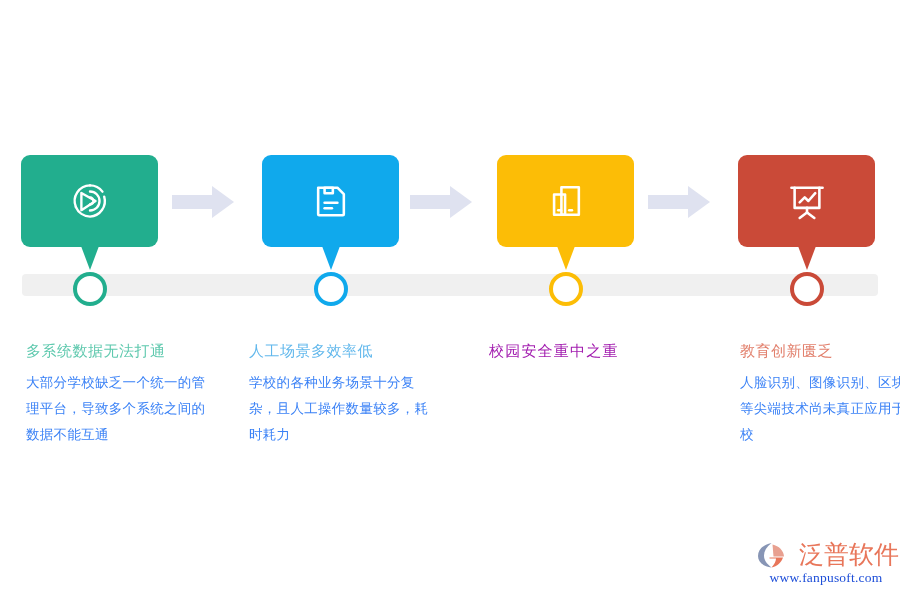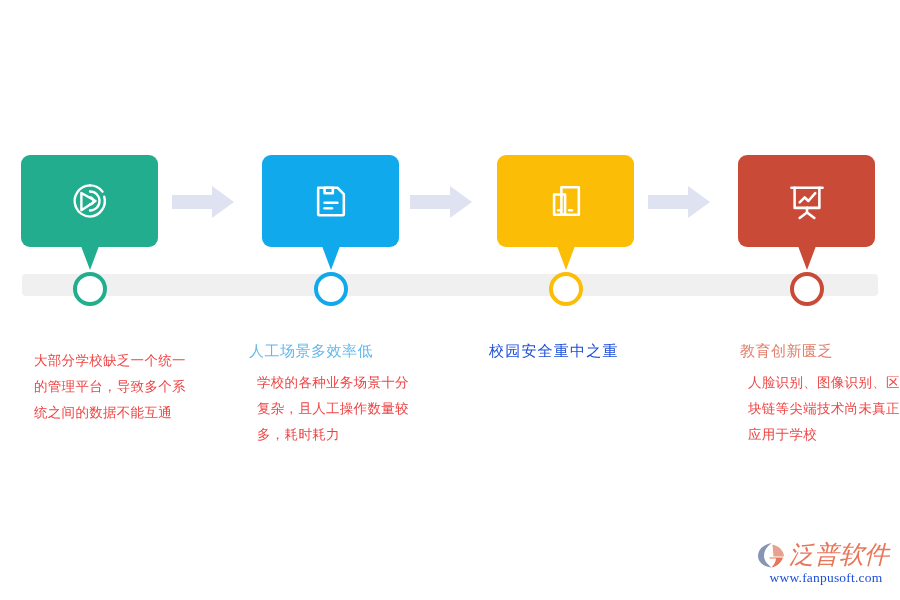--- a/index.html
+++ b/index.html
@@ -134,23 +134,23 @@
     font-size: 15px;
     line-height: 22px;
     font-weight: normal;
     letter-spacing: 0.5px;
     margin: 0 0 8px 0;
     white-space: nowrap;
   }
   .col-body {
     font-size: 13.5px;
     line-height: 26px;
-    color: #ef4444;
+    color: #3b82f6;
     letter-spacing: 0.3px;
-    margin: 8px;
+    margin: 0;
   }
   .col.c2 .col-title { letter-spacing: 1.2px; }
 
   
   .logo {
     position: absolute;
     left: 757px;
     top: 539px;
     width: 138px;
     height: 52px;
@@ -161,23 +161,22 @@
     height: 32px;
   }
   .logo-mark { width: 30px; height: 28px; display: block; flex: 0 0 auto; }
   .logo-mark svg { display: block; width: 30px; height: 28px; }
   .logo-name {
     font-family: "DejaVu Sans", "Liberation Sans", sans-serif;
     font-size: 25px;
     line-height: 28px;
     color: #e8765a;
     letter-spacing: 0px;
-    margin-left: 2px;
+    margin-left: 12px;
     white-space: nowrap;
-    font-style: italic;
   }
   .logo-url {
     font-family: "Liberation Serif", "DejaVu Serif", serif;
     font-size: 13.5px;
     line-height: 16px;
     color: #1d4ed8;
     letter-spacing: 0.2px;
     margin-top: -1px;
     text-align: center;
     white-space: nowrap;
@@ -270,30 +269,31 @@
       </div>
       <div class="pointer" style="border-top-color:#ca4a38"></div>
       <div class="node" style="border-color:#ca4a38"></div>
     </div>
 
   </div>
 
   <div class="texts">
 
     <div class="col c0">
+      <h3 class="col-title" style="color:#5fc9ae">多系统数据无法打通</h3>
       <p class="col-body">大部分学校缺乏一个统一的管理平台，导致多个系统之间的数据不能互通</p>
     </div>
 
     <div class="col c1">
       <h3 class="col-title" style="color:#62b8ec">人工场景多效率低</h3>
       <p class="col-body">学校的各种业务场景十分复杂，且人工操作数量较多，耗时耗力</p>
     </div>
 
     <div class="col c2">
-      <h3 class="col-title" style="color:#1d4ed8">校园安全重中之重</h3>
+      <h3 class="col-title" style="color:#a21caf">校园安全重中之重</h3>
     </div>
 
     <div class="col c3">
       <h3 class="col-title" style="color:#e2806d">教育创新匮乏</h3>
       <p class="col-body">人脸识别、图像识别、区块链等尖端技术尚未真正应用于学校</p>
     </div>
 
   </div>
 
   <div class="logo">

